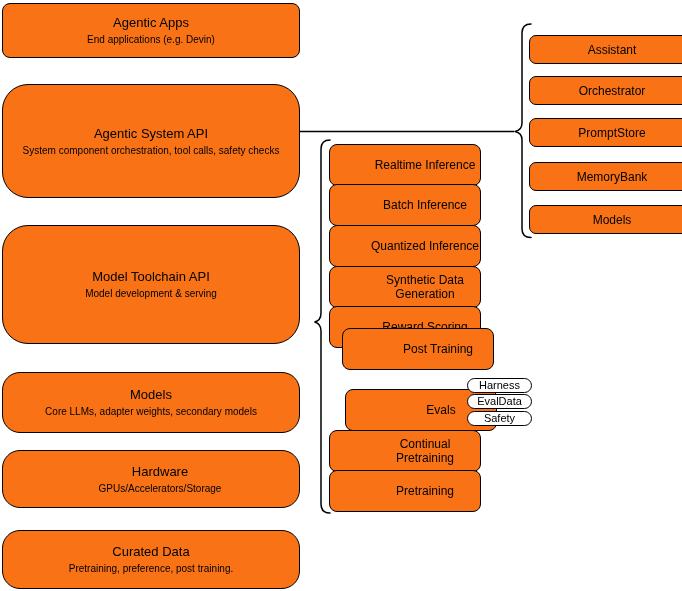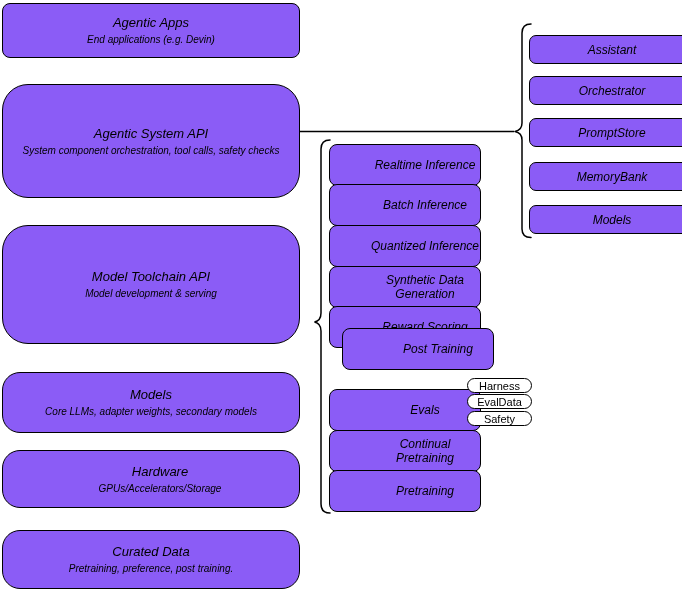--- a/index.html
+++ b/index.html
@@ -13,30 +13,29 @@
     overflow: hidden;
   }
   .overlay {
     position: absolute;
     left: 0; top: 0;
     width: 682px; height: 591px;
     z-index: 0;
   }
   .node {
     position: absolute;
-    background: #8b5cf6;
+    background: #f97316;
     border: 1.5px solid #000000;
     box-sizing: border-box;
     display: flex;
     flex-direction: column;
     align-items: center;
     justify-content: center;
     text-align: center;
     z-index: 1;
-    font-style: italic;
   }
   .left  { left: 2px;  width: 298px; }
   .r8    { border-radius: 8px; }
   .r26   { border-radius: 26px; }
   .r10   { border-radius: 18px; }
   .title    { font-size: 13px; line-height: 16px; margin-bottom: 3px; }
   .subtitle { font-size: 10px; line-height: 12px; text-align: right; }
   .mid {
     left: 329px; width: 152px; height: 42px;
     border-radius: 8px; font-size: 12px; padding-left: 40px;
@@ -45,21 +44,21 @@
     left: 529px; width: 166px; height: 29px;
     border-radius: 7px; font-size: 12px;
   }
   .pill {
     position: absolute;
     left: 467px; width: 65px; height: 15px;
     background: #ffffff;
     border: 1.5px solid #000000;
     border-radius: 9px;
     box-sizing: border-box;
-    display: flex; align-items: center; justify-content: center;
+    display: flex; justify-content: center;
     font-size: 11px; line-height: 12px;
     z-index: 3;
   }
   .lbl { display: block; }
 </style>
 </head>
 <body>
 
 <div class="canvas">
 
@@ -113,21 +112,21 @@
   </div>
   <div class="node mid" style="top:266px;">
     <span class="lbl">Synthetic Data Generation</span>
   </div>
   <div class="node mid" style="top:306px;">
     <span class="lbl">Reward Scoring</span>
   </div>
   <div class="node mid" style="top:328px;margin-left:13px;">
     <span class="lbl">Post Training</span>
   </div>
-  <div class="node mid" style="top:389px;">
+  <div class="node mid" style="top:389px;margin-left:16px;">
     <span class="lbl">Evals</span>
   </div>
   <div class="node mid" style="top:430px;">
     <span class="lbl">Continual Pretraining</span>
   </div>
   <div class="node mid" style="top:470px;">
     <span class="lbl">Pretraining</span>
   </div>
 
   <div class="pill" style="top:378px;">

